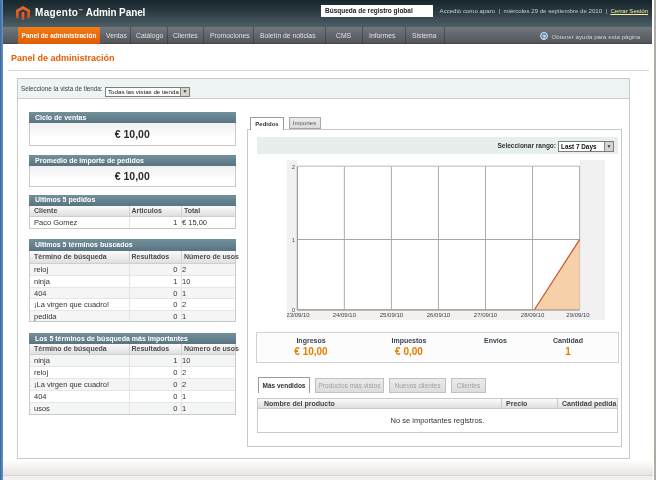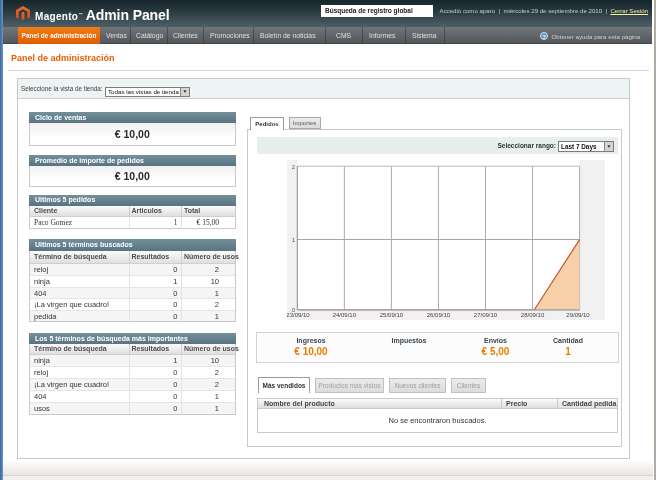--- a/index.html
+++ b/index.html
@@ -6,21 +6,21 @@
 html,body { width:660px; height:480px; overflow:hidden; }
 body { position:relative; background:#fff; font-family:"Liberation Sans", sans-serif; }
 .abs { position:absolute; }
 
 #ledge { left:0; top:0; width:3px; height:480px; background:linear-gradient(to right,#39669f,#6b95c4); }
 #redge { left:653.5px; top:0; width:2px; height:480px; background:#b0aca3; }
 
 #hdr { left:3px; top:0; width:649px; height:27px; background:linear-gradient(to bottom,#17262d,#28383f 40%,#4d5f67); }
 #logotxt { left:35px; top:7px; color:#fff; font-size:10px; font-weight:bold; letter-spacing:0.3px; }
 #logotxt sup { font-size:4.5px; letter-spacing:0; }
-#logotxt b { font-size:14px; letter-spacing:-0.1px; }
+#logotxt b { font-size:10px; letter-spacing:-0.1px; }
 #srch { left:321px; top:5px; width:112px; height:12px; background:#fff; font-size:6.5px; font-weight:bold; color:#222; line-height:12px; padding-left:4px; }
 #hinfo { right:12px; top:7px; font-size:6.1px; color:#c6d0d4; text-align:right; white-space:nowrap; }
 #hinfo a { color:#f6ef9c; text-decoration:underline; }
 
 #nav { left:3px; top:27px; width:649px; height:17px; background:linear-gradient(to bottom,#71767a,#53575b); border-bottom:1px solid #43474b; }
 #navtab { left:18px; top:27px; width:82px; height:17px; background:linear-gradient(to bottom,#f07d14,#de5c00); color:#fff; font-size:6.5px; font-weight:bold; text-align:center; line-height:17px; }
 .nitem { top:27px; height:17px; line-height:17px; font-size:6.8px; color:#dde0e2; }
 .nsep { top:27px; width:1px; height:17px; background:rgba(30,34,38,0.4); }
 #helpico { left:540px; top:31.5px; width:8px; height:8px; border-radius:50%; background:#5591bd; border:0.5px solid #d9e4ec; color:#fff; font-size:6px; font-weight:bold; text-align:center; line-height:8px; }
 #helptxt { left:551.5px; top:31.5px; font-size:6.2px; color:#ccd1d3; line-height:9px; }
@@ -41,21 +41,21 @@
 .tbl { left:29px; width:206.5px; border:1px solid #c9c9c9; border-top:none; background:#fff; }
 .tr { position:relative; width:100%; }
 .tr.hd { background:linear-gradient(to bottom,#fbfbfb,#dfdfdf); border-bottom:1px solid #cfcfcf; }
 .tr.odd { background:#f4f5f5; }
 .tr + .tr { border-top:1px solid #e6e6e6; }
 .tr.hd + .tr { border-top:none; }
 .tr span { position:absolute; font-size:7.5px; color:#333; line-height:inherit; white-space:nowrap; }
 .tr.hd span { font-weight:bold; color:#4d4d4d; font-size:7px; }
 .c1 { left:4px; }
 .c2 { left:101px; width:46.5px; text-align:right; }
-.c3 { left:140px; width:49px; text-align:right; }
+.c3 { left:152px; width:49px; text-align:left; }
 .c2h { left:101.5px; }
 .c3h { left:154px; }
 .vl1 { position:absolute; left:99px; top:0; bottom:0; width:1px; background:#e3e3e3; }
 .vl2 { position:absolute; left:150.5px; top:0; bottom:0; width:1px; background:#e3e3e3; }
 .hd .vl1, .hd .vl2 { background:#d2d2d2; }
 
 .tab { top:116.5px; height:12.5px; font-size:6px; text-align:center; }
 .tabact { background:#fff; border:1px solid #9b9b9b; border-bottom:none; font-weight:bold; color:#333; z-index:3; }
 .tabina { background:linear-gradient(to bottom,#ebebeb,#dcdcdc); border:1px solid #c0c0c0; color:#a0a0a0; }
 #tabbox { left:247px; top:128.5px; width:374.5px; height:318px; border:1px solid #c9c9c9; background:#fff; }
@@ -134,21 +134,21 @@
 
 <div class="abs bhead" style="top:195px;height:10.5px;line-height:10.5px;">Ultimos 5 pedidos</div>
 <div class="abs tbl" style="top:205.5px;">
   <div class="tr hd" style="height:11px;line-height:10px;">
       <span class="c1">Cliente</span>
       <span class="c2h">Articulos</span>
       <span class="c3h">Total</span>
       <i class="vl1"></i>
       <i class="vl2"></i>
     </div>
-  <div class="tr" style="height:11.5px;line-height:11px;font-family:Liberation Serif, serif;">
+  <div class="tr" style="height:11.5px;line-height:11px;">
       <span class="c1">Paco Gomez</span>
       <span class="c2">1</span>
       <span class="c3">€ 15,00</span>
       <i class="vl1"></i>
       <i class="vl2"></i>
     </div>
 </div>
 
 <div class="abs bhead" style="top:239px;height:12px;line-height:12px;">Ultimos 5 términos buscados</div>
 <div class="abs tbl" style="top:251px;">
@@ -295,41 +295,41 @@
   </g>
 </svg>
 
 <div class="abs" id="totbox"></div>
 <div class="abs tcol" style="left:251px">
     <span class="tl">Ingresos</span>
     <span class="tv">€ 10,00</span>
   </div>
 <div class="abs tcol" style="left:349px">
     <span class="tl">Impuestos</span>
+    <span class="tv">€ 0,00</span>
   </div>
 <div class="abs tcol" style="left:435.5px">
     <span class="tl">Envíos</span>
-    <span class="tv">€ 5,00</span>
   </div>
 <div class="abs tcol" style="left:508px">
     <span class="tl">Cantidad</span>
     <span class="tv">1</span>
   </div>
 
 <div class="abs tab2 tabact" style="left:258px;width:52px;line-height:15px;">Más vendidos</div>
 <div class="abs tab2 tabina" style="left:315px;width:69px;line-height:13px;top:378px;height:14.5px;">Productos más vistos</div>
 <div class="abs tab2 tabina" style="left:389px;width:57px;line-height:13px;top:378px;height:14.5px;">Nuevos clientes</div>
 <div class="abs tab2 tabina" style="left:451px;width:35px;line-height:13px;top:378px;height:14.5px;">Clientes</div>
 
 <div class="abs" id="grid2h">
     <span style="left:6px">Nombre del producto</span>
     <span style="left:248px">Precio</span>
     <span style="left:304px">Cantidad pedida</span>
     <i style="position:absolute;left:243px;top:0;bottom:0;width:1px;background:#c9c9c9"></i>
     <i style="position:absolute;left:299px;top:0;bottom:0;width:1px;background:#c9c9c9"></i>
   </div>
-<div class="abs" id="grid2b">No se encontraron buscados.</div>
+<div class="abs" id="grid2b">No se importantes registros.</div>
 
 <div class="abs" id="foot"></div>
 <div class="abs" id="footline"></div>
 <div class="abs" id="footbtm"></div>
 <div class="abs" id="ledge"></div>
 <div class="abs" id="redge"></div>
 
 </body></html>

